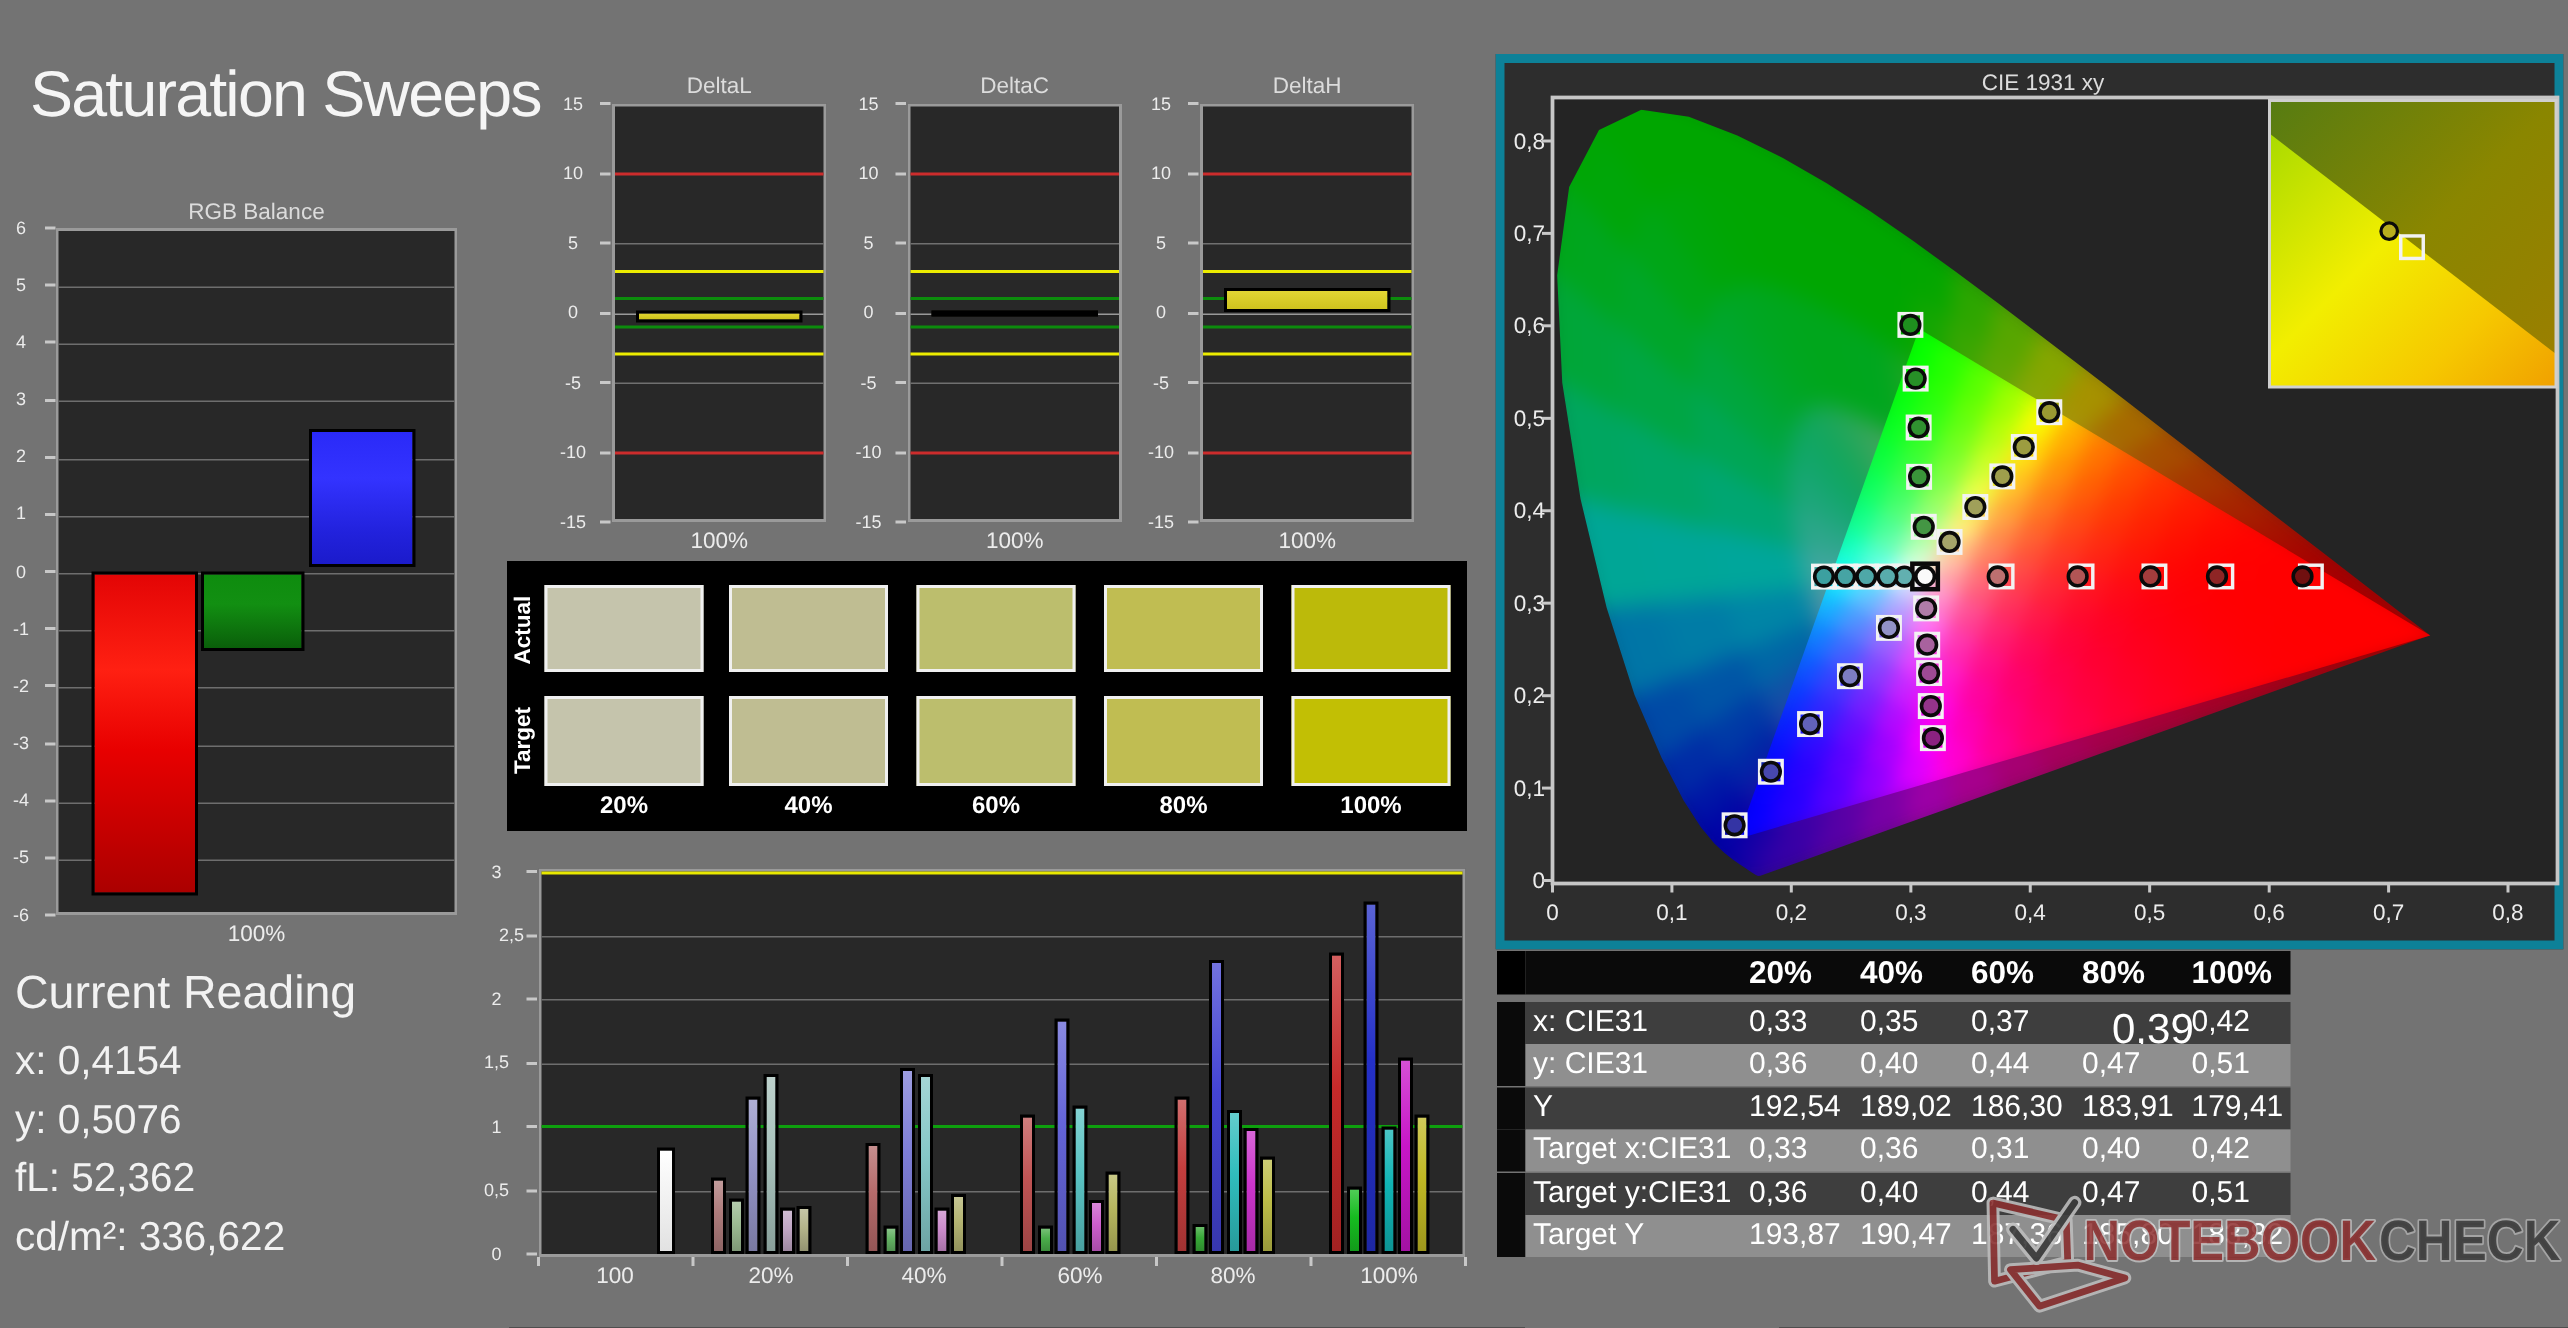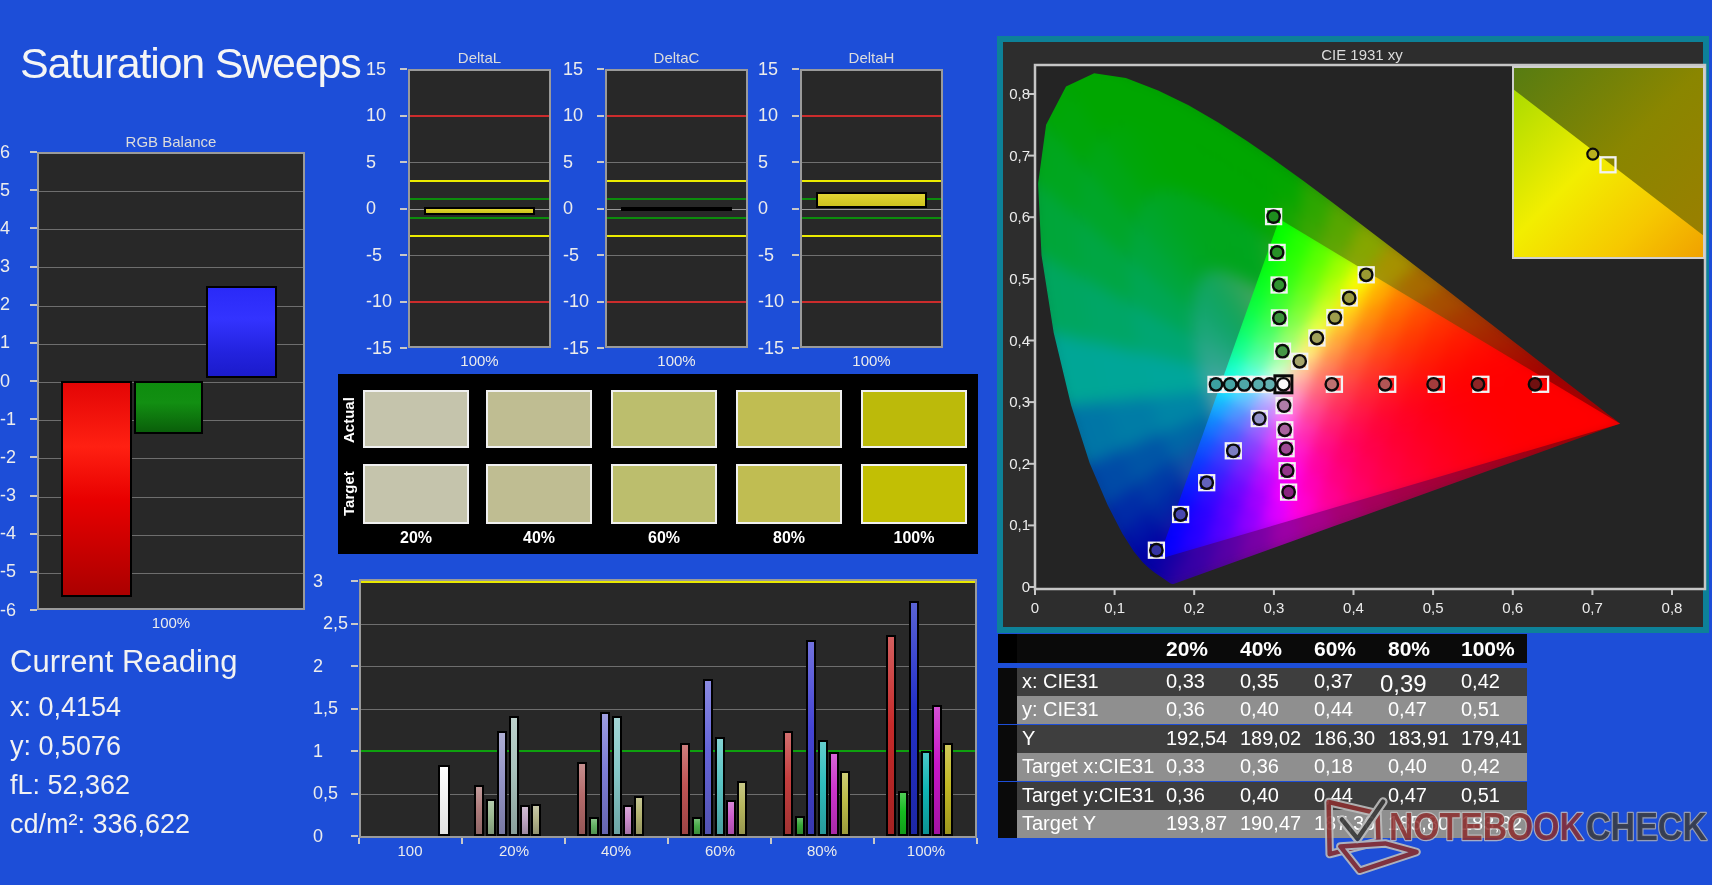--- a/index.html
+++ b/index.html
@@ -1,20 +1,20 @@
 <!DOCTYPE html>
 <html><head>
 <meta charset="utf-8">
 <style>
 * { margin:0; padding:0; box-sizing:border-box; }
 html,body { width:1712px; height:885px; background:#323232; overflow:hidden;
   font-family:"Liberation Sans", sans-serif; }
 .abs { position:absolute; }
-#page { position:relative; width:1712px; height:885px; background:#1d4ed8; overflow:hidden; }
-.ylab { position:absolute; color:#ececec; font-size:18px; text-align:left; line-height:15px;}
+#page { position:relative; width:1712px; height:885px; background:#737373; overflow:hidden; }
+.ylab { position:absolute; color:#ececec; font-size:12px; text-align:center; line-height:15px;}
 .xlab { position:absolute; color:#ececec; font-size:15px; text-align:center; line-height:15px;}
 .ctitle { position:absolute; color:#dcdcdc; font-size:15px; text-align:center; line-height:15px;}
 .chart { position:absolute; background:#282828; border:2px solid #9a9a9a; }
 .bar { position:absolute; border:2px solid #000; }
 </style>
 </head>
 <body>
 <div id="page">
 
 <div class="abs" style="left:20px; top:39px; font-size:43px; color:#f5f5f5; letter-spacing:-1.2px;">Saturation Sweeps</div>
@@ -1004,21 +1004,21 @@
       <div style="position:absolute;left:390px;top:3px;font-size:21px;font-weight:bold;color:#fff;">80%</div>
       <div style="position:absolute;left:463px;top:3px;font-size:21px;font-weight:bold;color:#fff;">100%</div>
     </div>
     <div class="abs" style="left:998px; top:667.5px; width:529px; height:28.5px;">
       <div style="position:absolute;left:0;top:0;width:19px;height:28px;background:#0a0a0a;"></div>
       <div style="position:absolute;left:19px;top:0;width:510px;height:28px;background:#3e3e3e;"></div>
       <div style="position:absolute;left:24px;top:2px;font-size:20px;color:#fff;">x: CIE31</div>
       <div style="position:absolute;left:168px;top:2px;font-size:20px;color:#fff;">0,33</div>
       <div style="position:absolute;left:242px;top:2px;font-size:20px;color:#fff;">0,35</div>
       <div style="position:absolute;left:316px;top:2px;font-size:20px;color:#fff;">0,37</div>
-      <div style="position:absolute;left:382px;top:2px;font-size:24px;color:#fff;">0,39</div>
+      <div style="position:absolute;left:410px;top:2px;font-size:28px;color:#fff;">0,39</div>
       <div style="position:absolute;left:463px;top:2px;font-size:20px;color:#fff;">0,42</div>
     </div>
     <div class="abs" style="left:998px; top:696.0px; width:529px; height:28.5px;">
       <div style="position:absolute;left:0;top:0;width:19px;height:28px;background:#0a0a0a;"></div>
       <div style="position:absolute;left:19px;top:0;width:510px;height:28px;background:#8f8f8f;"></div>
       <div style="position:absolute;left:24px;top:2px;font-size:20px;color:#fff;">y: CIE31</div>
       <div style="position:absolute;left:168px;top:2px;font-size:20px;color:#fff;">0,36</div>
       <div style="position:absolute;left:242px;top:2px;font-size:20px;color:#fff;">0,40</div>
       <div style="position:absolute;left:316px;top:2px;font-size:20px;color:#fff;">0,44</div>
       <div style="position:absolute;left:390px;top:2px;font-size:20px;color:#fff;">0,47</div>
@@ -1033,21 +1033,21 @@
       <div style="position:absolute;left:316px;top:2px;font-size:20px;color:#fff;">186,30</div>
       <div style="position:absolute;left:390px;top:2px;font-size:20px;color:#fff;">183,91</div>
       <div style="position:absolute;left:463px;top:2px;font-size:20px;color:#fff;">179,41</div>
     </div>
     <div class="abs" style="left:998px; top:753.0px; width:433px; height:28.5px;">
       <div style="position:absolute;left:0;top:0;width:19px;height:28px;background:#0a0a0a;"></div>
       <div style="position:absolute;left:19px;top:0;width:510px;height:28px;background:#8f8f8f;"></div>
       <div style="position:absolute;left:24px;top:2px;font-size:20px;color:#fff;">Target x:CIE31</div>
       <div style="position:absolute;left:168px;top:2px;font-size:20px;color:#fff;">0,33</div>
       <div style="position:absolute;left:242px;top:2px;font-size:20px;color:#fff;">0,36</div>
-      <div style="position:absolute;left:316px;top:2px;font-size:20px;color:#fff;">0,18</div>
+      <div style="position:absolute;left:316px;top:2px;font-size:20px;color:#fff;">0,31</div>
       <div style="position:absolute;left:390px;top:2px;font-size:20px;color:#fff;">0,40</div>
       <div style="position:absolute;left:463px;top:2px;font-size:20px;color:#fff;">0,42</div>
     </div>
     <div class="abs" style="left:998px; top:781.5px; width:529px; height:28.5px;">
       <div style="position:absolute;left:0;top:0;width:19px;height:28px;background:#0a0a0a;"></div>
       <div style="position:absolute;left:19px;top:0;width:510px;height:28px;background:#3e3e3e;"></div>
       <div style="position:absolute;left:24px;top:2px;font-size:20px;color:#fff;">Target y:CIE31</div>
       <div style="position:absolute;left:168px;top:2px;font-size:20px;color:#fff;">0,36</div>
       <div style="position:absolute;left:242px;top:2px;font-size:20px;color:#fff;">0,40</div>
       <div style="position:absolute;left:316px;top:2px;font-size:20px;color:#fff;">0,44</div>

